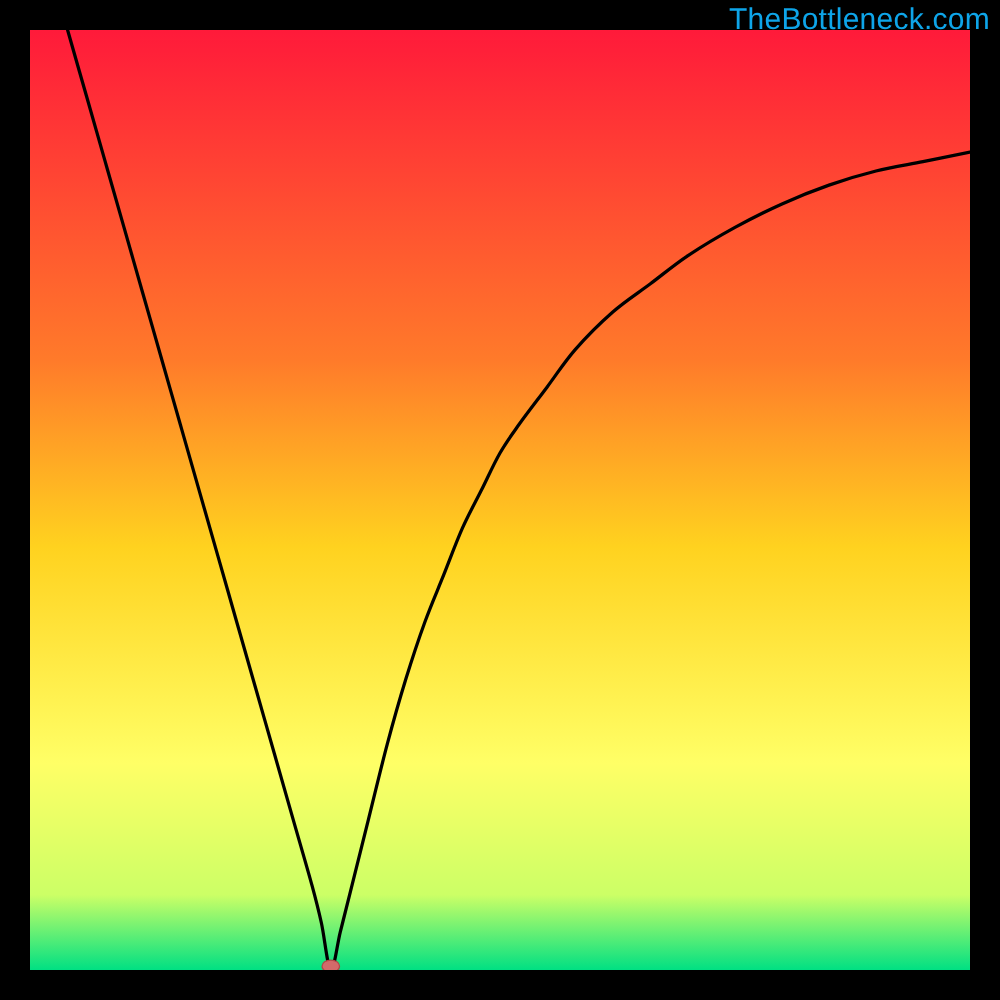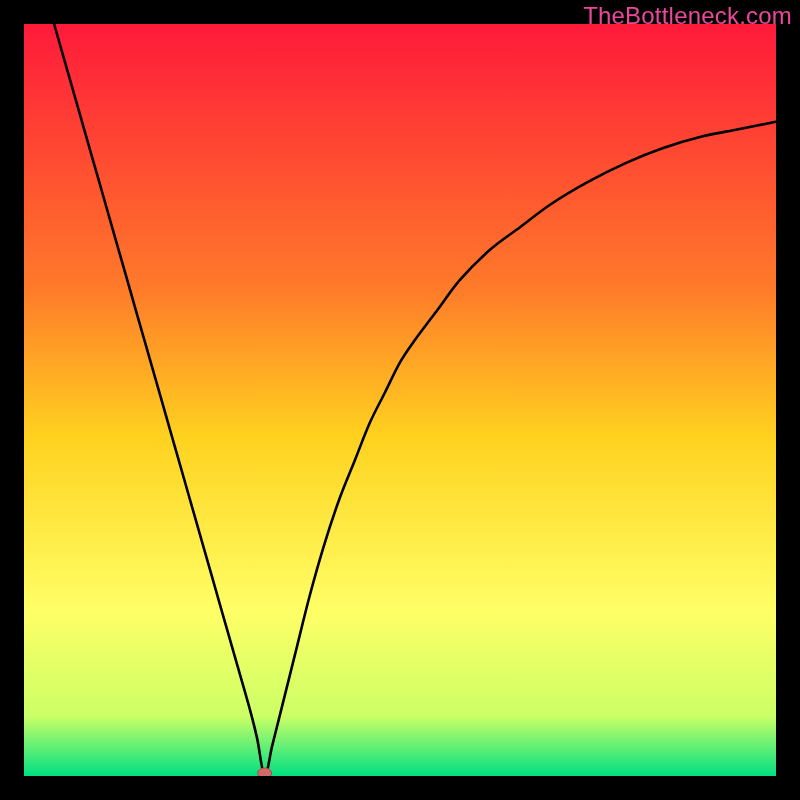--- a/index.html
+++ b/index.html
@@ -9,21 +9,21 @@
     height: 800px;
     background: #000;
     position: relative;
   }
   .watermark {
     position: absolute;
     top: 2px;
     right: 8px;
     font-family: Arial, Helvetica, sans-serif;
     font-size: 24px;
-    color: #ec4899;
+    color: #0ea5e9;
     font-weight: 500;
     letter-spacing: 0.2px;
   }
   .plot {
     position: absolute;
     left: 24px;
     top: 24px;
     width: 752px;
     height: 752px;
   }

